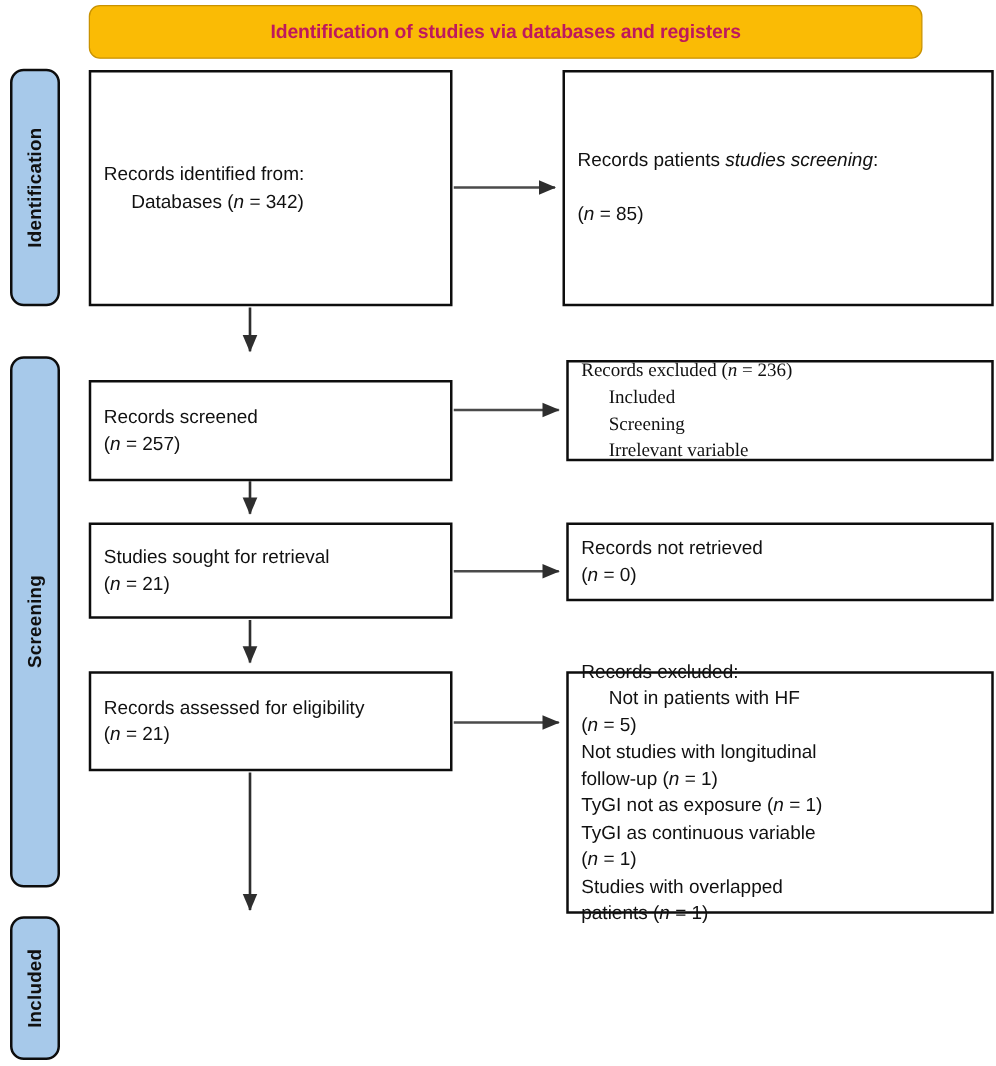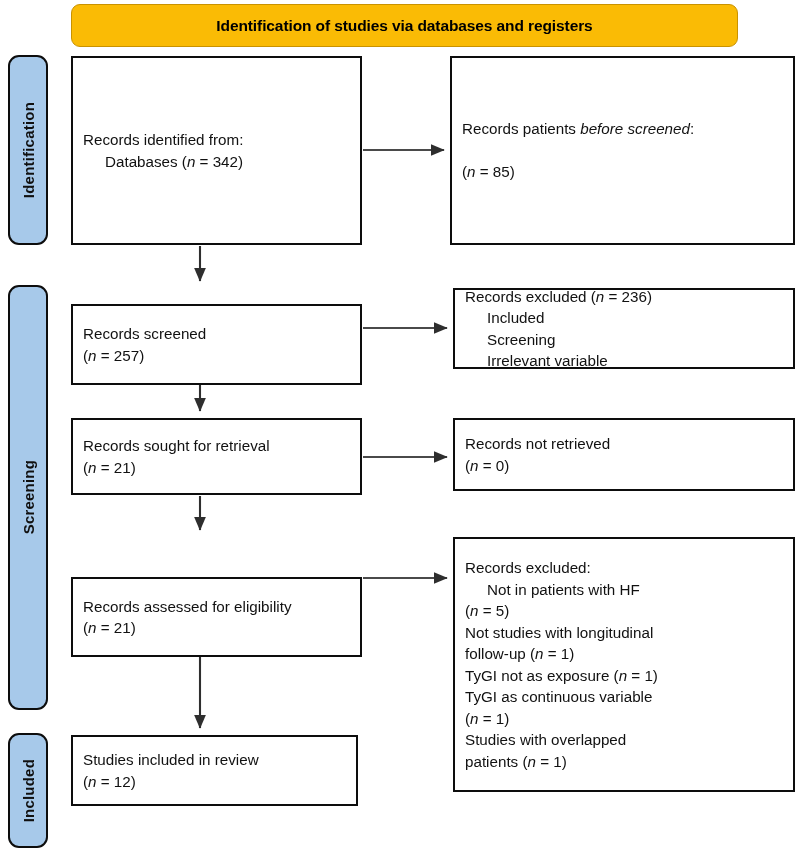--- a/index.html
+++ b/index.html
@@ -29,21 +29,21 @@
     border: 1.5px solid #C99200;
     border-radius: 9px;
     box-sizing: border-box;
     display: flex;
     align-items: center;
     justify-content: center;
   }
   .title-banner span {
     font-size: 15.5px;
     font-weight: bold;
-    color: #000000;
+    color: #be185d;
     letter-spacing: -0.1px;
     text-align: center;
   }
   
   .stage-bar {
     position: absolute;
     left: 8px;
     width: 40px;
     background: #A7C9EA;
     border: 2.2px solid #0d0d0d;
@@ -84,27 +84,27 @@
     color: #111111;
     white-space: pre-wrap;
   }
   .flow-box .box-text em {
     font-style: italic;
   }
   
   #box-identified        { left: 71px; top: 56px;  width: 291px; height: 189px; }
   #box-screened          { left: 71px; top: 304px; width: 291px; height: 81px;  }
   #box-sought            { left: 71px; top: 418px; width: 291px; height: 77px;  }
-  #box-assessed          { left: 71px; top: 537px; width: 291px; height: 80px; margin-top: 40px;  }
+  #box-assessed          { left: 71px; top: 537px; width: 291px; height: 80px;  }
   #box-included          { left: 71px; top: 735px; width: 287px; height: 71px;  }
   
   #box-removed           { left: 450px; top: 56px;  width: 345px; height: 189px; }
-  #box-excluded-screen   { left: 453px; top: 288px; width: 342px; height: 81px;  }
-  #box-not-retrieved     { left: 453px; top: 418px; width: 342px; height: 73px;  }
-  #box-excluded-elig     { left: 453px; top: 537px; width: 342px; height: 255px; }
+  #box-excluded-screen   { left: 453px; top: 288px; width: 342px; height: 81px; font-family: Liberation Serif, serif;  }
+  #box-not-retrieved     { left: 453px; top: 418px; width: 342px; height: 63px;  }
+  #box-excluded-elig     { left: 453px; top: 537px; width: 342px; height: 194px; }
 
   
   .indent-1 { display: inline-block; padding-left: 22px; }
 
   
   #connectors {
     position: absolute;
     left: 0;
     top: 0;
     width: 797px;
@@ -157,33 +157,30 @@
 
   <div class="flow-box" id="box-identified">
     <div class="box-text"><span>Records identified from:</span><br><span class="indent-1"><span>Databases (<i>n</i> = 342)</span></span></div>
   </div>
 
   <div class="flow-box" id="box-screened">
     <div class="box-text"><span>Records screened</span><br><span>(<i>n</i> = 257)</span></div>
   </div>
 
   <div class="flow-box" id="box-sought">
-    <div class="box-text"><span>Records sought for retrieval</span><br><span>(<i>n</i> = 21)</span></div>
+    <div class="box-text"><span>Studies sought for retrieval</span><br><span>(<i>n</i> = 21)</span></div>
   </div>
 
   <div class="flow-box" id="box-assessed">
     <div class="box-text"><span>Records assessed for eligibility</span><br><span>(<i>n</i> = 21)</span></div>
   </div>
 
-  <div class="flow-box" id="box-included">
-    <div class="box-text"><span>Studies included in review</span><br><span>(<i>n</i> = 12)</span></div>
-  </div>
 
   <div class="flow-box" id="box-removed">
-    <div class="box-text"><span>Records patients </span><em>before screened</em><span>:</span><br><br><span>(<i>n</i> = 85)</span></div>
+    <div class="box-text"><span>Records patients </span><em>studies screening</em><span>:</span><br><br><span>(<i>n</i> = 85)</span></div>
   </div>
 
   <div class="flow-box" id="box-excluded-screen">
     <div class="box-text"><span>Records excluded (<i>n</i> = 236)</span><br><span class="indent-1"><span>Included</span></span><br><span class="indent-1"><span>Screening</span></span><br><span class="indent-1"><span>Irrelevant variable</span></span></div>
   </div>
 
   <div class="flow-box" id="box-not-retrieved">
     <div class="box-text"><span>Records not retrieved</span><br><span>(<i>n</i> = 0)</span></div>
   </div>
 

